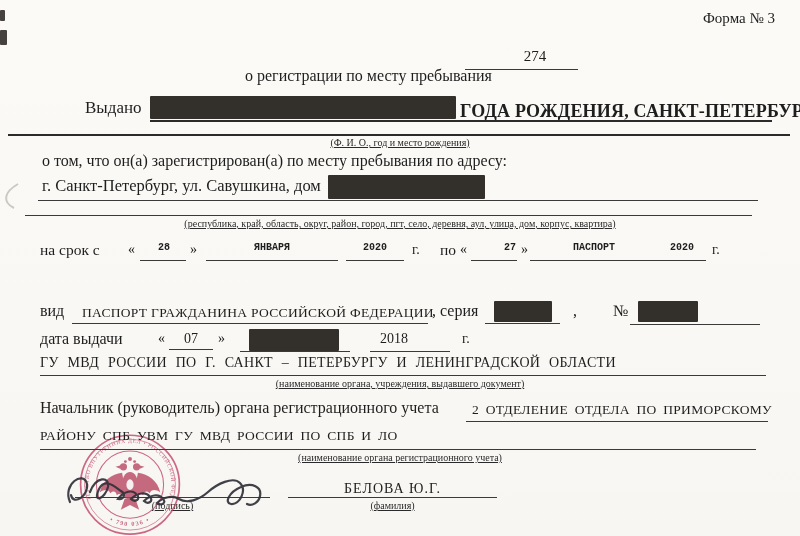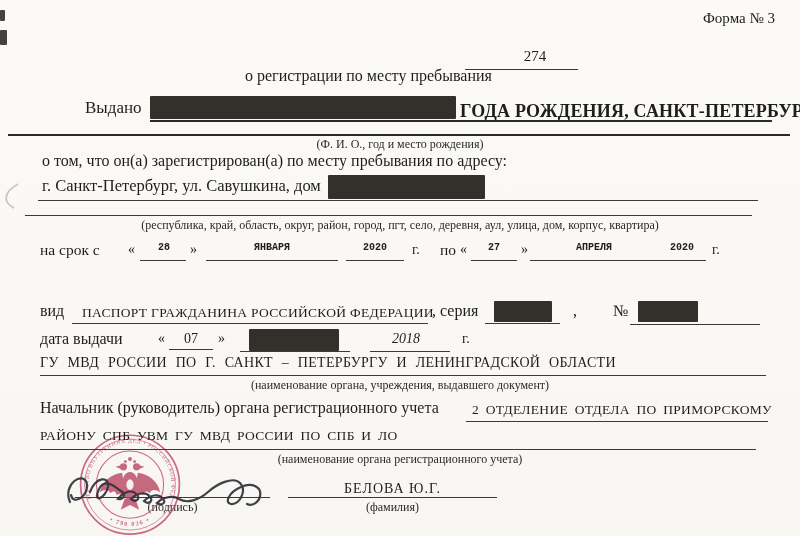--- a/index.html
+++ b/index.html
@@ -13,21 +13,21 @@
   .abs{position:absolute;white-space:nowrap;}
   .rule{position:absolute;height:0;border-top:1px solid #3a3a3a;}
   .rule.thick{border-top-width:2px;border-top-color:#2b2b2b;}
   .redact{position:absolute;background:#332f2b;border-radius:1px;}
   .t-form{font-size:15px;}
   .t-title{font-size:19px;letter-spacing:3px;}
   .t-num{font-size:15px;}
   .t-sub{font-size:16px;}
   .t-body{font-size:16px;}
   .t-body17{font-size:17px;}
-  .t-caption{font-size:12px;color:#2a2a2a;}
+  .t-caption{font-size:10px;color:#2a2a2a;text-decoration:underline;}
   .t-boldcaps{font-size:18px;font-weight:bold;letter-spacing:.2px;}
   .t-caps{font-size:13.5px;letter-spacing:.3px;}
   .t-capsw{font-size:14px;letter-spacing:.3px;word-spacing:5px;}
   .t-val{font-size:10px;font-weight:bold;font-family:Liberation Mono, monospace;}
   .t-valn{font-size:14px;}
   .t-quote{font-size:14px;}
   .t-name{font-size:14px;letter-spacing:1px;}
   .ctr{text-align:center;}
   .stamp-svg{position:absolute;left:42px;top:428px;z-index:2;opacity:.82;filter:blur(.4px);}
   .sign-svg{position:absolute;left:56px;top:466px;z-index:3;}
@@ -70,24 +70,24 @@
   <div class="abs t-val ctr" style="left:142px;top:242px;width:44px;">28</div>
   <div class="rule" style="left:140px;top:260px;width:46px;"></div>
   <div class="abs t-quote" style="left:190px;top:242px;">»</div>
   <div class="abs t-val ctr" style="left:208px;top:242px;width:128px;">ЯНВАРЯ</div>
   <div class="rule" style="left:206px;top:260px;width:132px;"></div>
   <div class="abs t-val ctr" style="left:348px;top:242px;width:54px;">2020</div>
   <div class="rule" style="left:346px;top:260px;width:58px;"></div>
   <div class="abs t-valn" style="left:412px;top:242px;">г.</div>
   <div class="abs" style="left:440px;top:241px;font-size:15.5px;">по</div>
   <div class="abs t-quote" style="left:460px;top:242px;">«</div>
-  <div class="abs t-val ctr" style="left:472px;top:242px;width:44px;">27</div>
+  <div class="abs t-val ctr" style="left:472px;top:242px;width:44px;text-align:right;">27</div>
   <div class="rule" style="left:471px;top:260px;width:46px;"></div>
   <div class="abs t-quote" style="left:521px;top:242px;">»</div>
-  <div class="abs t-val ctr" style="left:532px;top:242px;width:124px;">АПРЕЛЯ</div>
+  <div class="abs t-val ctr" style="left:532px;top:242px;width:124px;">ПАСПОРТ</div>
   <div class="rule" style="left:530px;top:260px;width:128px;"></div>
   <div class="abs t-val ctr" style="left:660px;top:242px;width:44px;">2020</div>
   <div class="rule" style="left:658px;top:260px;width:48px;"></div>
   <div class="abs t-valn" style="left:712px;top:242px;">г.</div>
 
 
   <div class="abs t-body" style="left:40px;top:302px;">вид</div>
   <div class="abs t-caps" style="left:82px;top:305px;">ПАСПОРТ ГРАЖДАНИНА РОССИЙСКОЙ ФЕДЕРАЦИИ</div>
   <div class="rule" style="left:72px;top:323px;width:356px;"></div>
   <div class="abs t-body" style="left:432px;top:302px;">, серия</div>
@@ -98,21 +98,21 @@
   <div class="redact" style="left:638px;top:301px;width:60px;height:21px;"></div>
   <div class="rule" style="left:630px;top:324px;width:130px;"></div>
 
   <div class="abs t-body" style="left:40px;top:330px;">дата выдачи</div>
   <div class="abs t-quote" style="left:158px;top:331px;">«</div>
   <div class="abs t-valn ctr" style="left:170px;top:331px;width:42px;">07</div>
   <div class="rule" style="left:169px;top:349px;width:44px;"></div>
   <div class="abs t-quote" style="left:218px;top:331px;">»</div>
   <div class="redact" style="left:249px;top:329px;width:90px;height:22px;"></div>
   <div class="rule" style="left:240px;top:351px;width:110px;"></div>
-  <div class="abs t-valn ctr" style="left:366px;top:331px;width:80px;font-style:italic;">2018</div>
+  <div class="abs t-valn ctr" style="left:354px;top:331px;width:80px;">2018</div>
   <div class="rule" style="left:370px;top:351px;width:80px;"></div>
   <div class="abs t-valn" style="left:462px;top:331px;">г.</div>
 
   <div class="abs t-capsw" style="left:40px;top:355px;">ГУ МВД РОССИИ ПО Г. САНКТ – ПЕТЕРБУРГУ И ЛЕНИНГРАДСКОЙ ОБЛАСТИ</div>
   <div class="rule" style="left:40px;top:375px;width:726px;"></div>
   <div class="abs t-caption ctr" style="left:0;top:378px;width:800px;">(наименование органа, учреждения, выдавшего документ)</div>
 
   <div class="abs t-body" style="left:40px;top:399px;text-align:right;">Начальник (руководитель) органа регистрационного учета</div>
   <div class="abs t-caps" style="left:472px;top:402px;word-spacing:3px;">2 ОТДЕЛЕНИЕ ОТДЕЛА ПО ПРИМОРСКОМУ</div>
   <div class="rule" style="left:466px;top:421px;width:302px;"></div>

